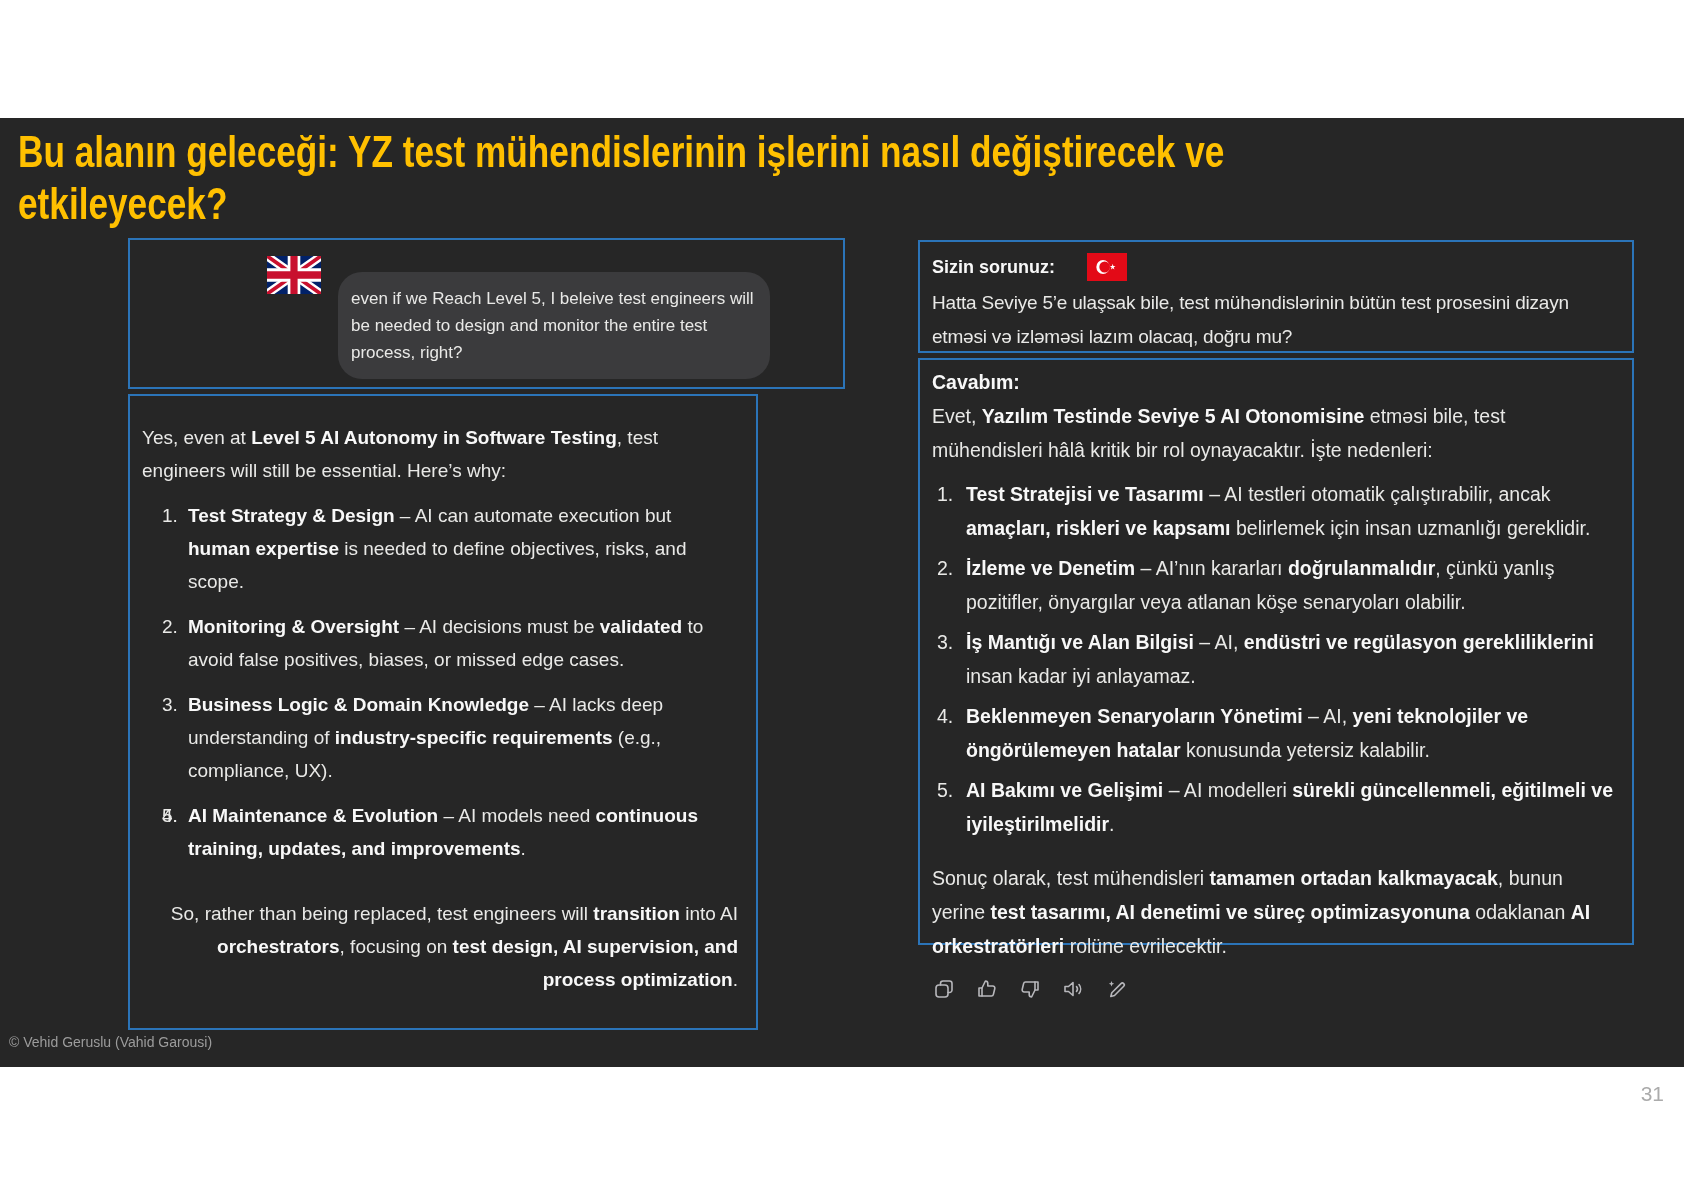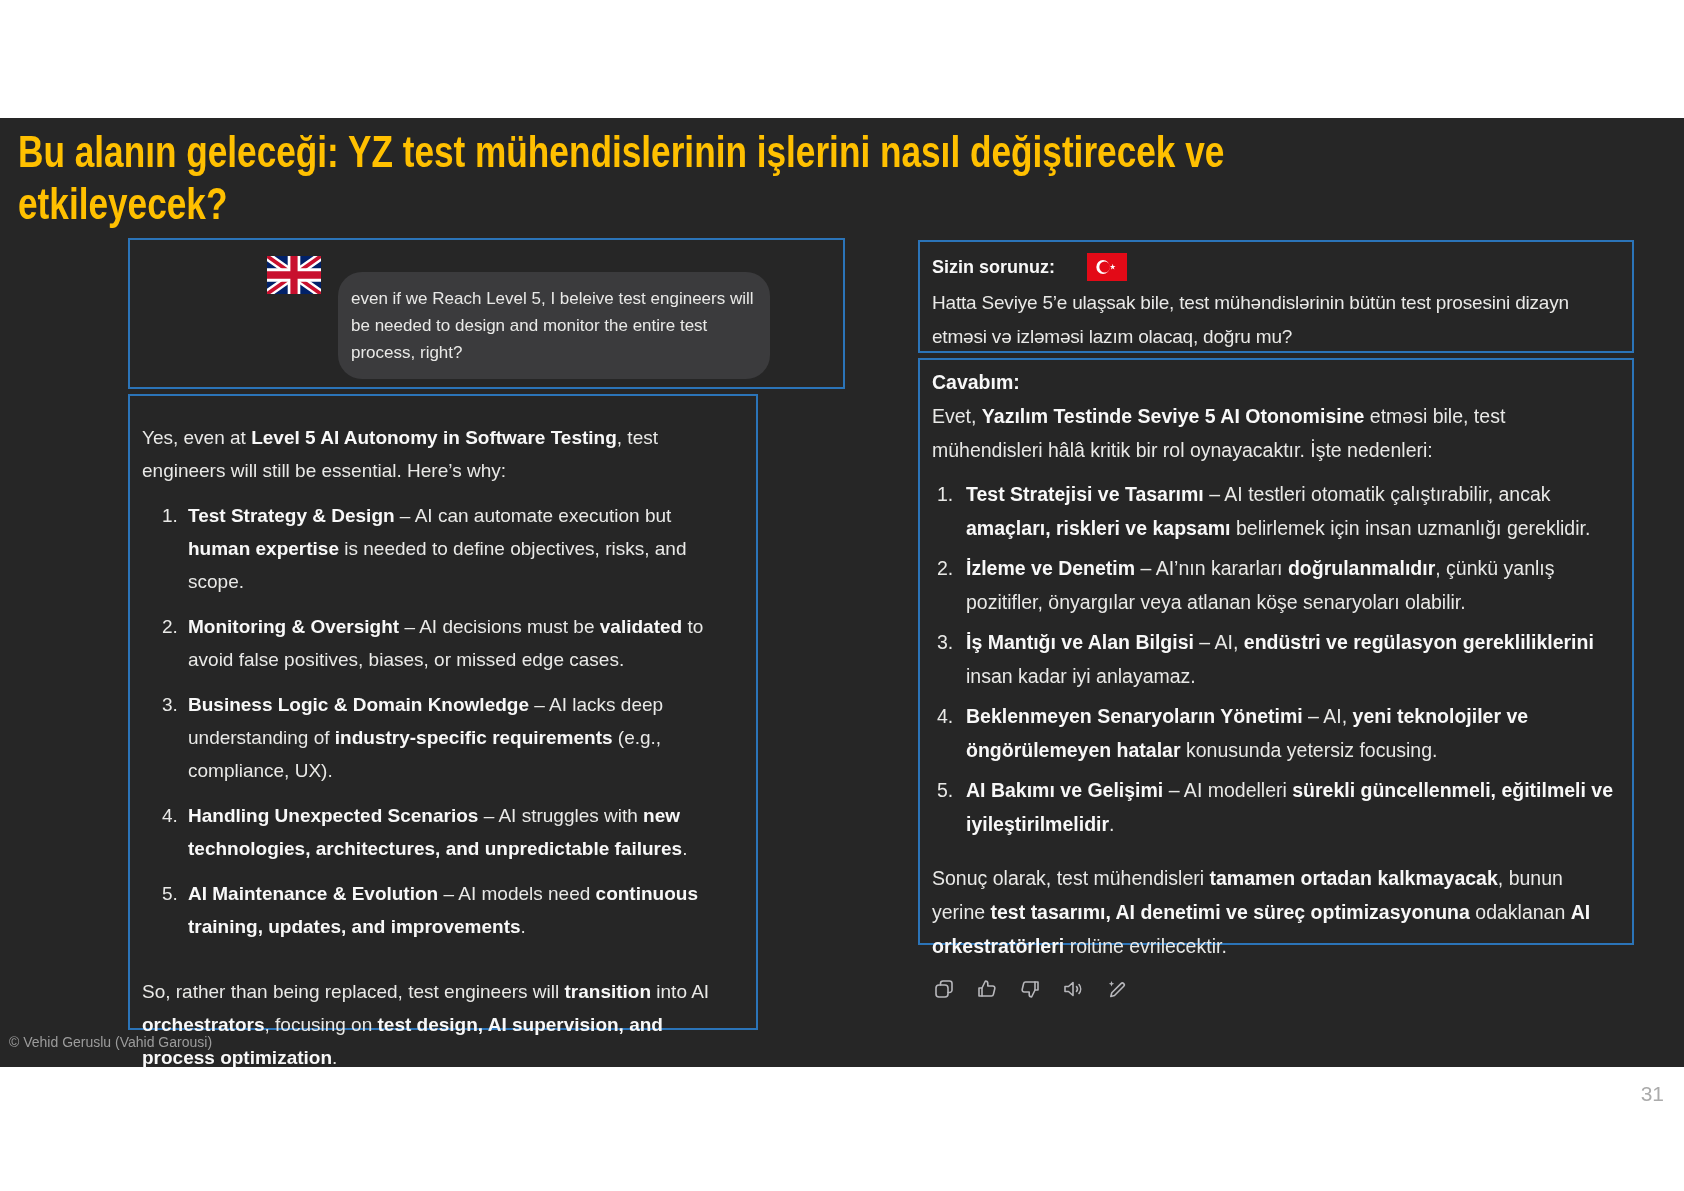--- a/index.html
+++ b/index.html
@@ -20,21 +20,21 @@
   .bubble { position:absolute; left:208px; top:16px; width:432px; background:var(--bubble_bg,#3B3B3D);
             border-radius:24px; padding:13px 13px; font-size:17px; line-height:27px; color:var(--body_text,#E9E9E7);margin-top:16px; }
 
   
   .abox-l { left:128px; top:276px; width:630px; height:636px; padding:25px 18px 0 12px;
             font-size:19px; line-height:33px; color:var(--body_text,#E9E9E7); }
   .abox-l b, .abox-r b { color:var(--bold_text,#F8F8F8); }
   .abox-l .intro { margin-bottom:12px; }
   .abox-l .li { position:relative; padding-left:46px; margin-bottom:12px; }
   .abox-l .num { position:absolute; left:20px; top:0; }
-  .abox-l .outro { margin-top:32px; }
+  .abox-l .outro { margin-top:32px;text-align:right; }
 
   
   .qbox-r { left:918px; top:122px; width:716px; height:113px; padding:8px 10px 0 12px;
             font-size:19px; line-height:34px; color:var(--body_text,#E9E9E7); }
   .qr-head { display:flex; align-items:center; gap:32px; height:34px; }
   .qr-label { font-weight:bold; font-size:18px; color:var(--bold_text,#F8F8F8); }
   .flag-tr { width:40px; height:28px; }
   .flag-tr svg { width:100%; height:100%; display:block; }
   .qbox-r p { margin-top:2px; letter-spacing:-0.2px; }
 
@@ -86,21 +86,20 @@
       <div class="li">
         <span class="num">2.</span>
         <span><b>Monitoring &amp; Oversight</b><span> – AI decisions must be </span><b>validated</b><span> to avoid false positives, biases, or missed edge cases.</span></span>
       </div>
       <div class="li">
         <span class="num">3.</span>
         <span><b>Business Logic &amp; Domain Knowledge</b><span> – AI lacks deep understanding of </span><b>industry-specific requirements</b><span> (e.g., compliance, UX).</span></span>
       </div>
       <div class="li">
         <span class="num">4.</span>
-        <span><b>Handling Unexpected Scenarios</b><span> – AI struggles with </span><b>new technologies, architectures, and unpredictable failures</b><span>.</span></span>
       </div>
       <div class="li">
         <span class="num">5.</span>
         <span><b>AI Maintenance &amp; Evolution</b><span> – AI models need </span><b>continuous training, updates, and improvements</b><span>.</span></span>
       </div>
       <div class="outro"><span>So, rather than being replaced, test engineers will </span><b>transition</b><span> into AI </span><b>orchestrators</b><span>, focusing on </span><b>test design, AI supervision, and process optimization</b><span>.</span></div>
     </div>
 
     <div class="box qbox-r">
       <div class="qr-head">
@@ -127,21 +126,21 @@
       <div class="li">
         <span class="num">2.</span>
         <span><b>İzleme ve Denetim</b><span> – AI’nın kararları </span><b>doğrulanmalıdır</b><span>, çünkü yanlış pozitifler, önyargılar veya atlanan köşe senaryoları olabilir.</span></span>
       </div>
       <div class="li">
         <span class="num">3.</span>
         <span><b>İş Mantığı ve Alan Bilgisi</b><span> – AI, </span><b>endüstri ve regülasyon gerekliliklerini</b><span> insan kadar iyi anlayamaz.</span></span>
       </div>
       <div class="li">
         <span class="num">4.</span>
-        <span><b>Beklenmeyen Senaryoların Yönetimi</b><span> – AI, </span><b>yeni teknolojiler ve öngörülemeyen hatalar</b><span> konusunda yetersiz focusing.</span></span>
+        <span><b>Beklenmeyen Senaryoların Yönetimi</b><span> – AI, </span><b>yeni teknolojiler ve öngörülemeyen hatalar</b><span> konusunda yetersiz kalabilir.</span></span>
       </div>
       <div class="li">
         <span class="num">5.</span>
         <span><b>AI Bakımı ve Gelişimi</b><span> – AI modelleri </span><b>sürekli güncellenmeli, eğitilmeli ve iyileştirilmelidir</b><span>.</span></span>
       </div>
       <div class="outro"><span>Sonuç olarak, test mühendisleri </span><b>tamamen ortadan kalkmayacak</b><span>, bunun yerine </span><b>test tasarımı, AI denetimi ve süreç optimizasyonuna</b><span> odaklanan </span><b>AI orkestratörleri</b><span> rolüne evrilecektir.</span></div>
 
       <div class="actions">
         <span>
           <svg viewBox="0 0 24 24" fill="none" stroke="currentColor" stroke-width="1.6" stroke-linecap="round" stroke-linejoin="round">

